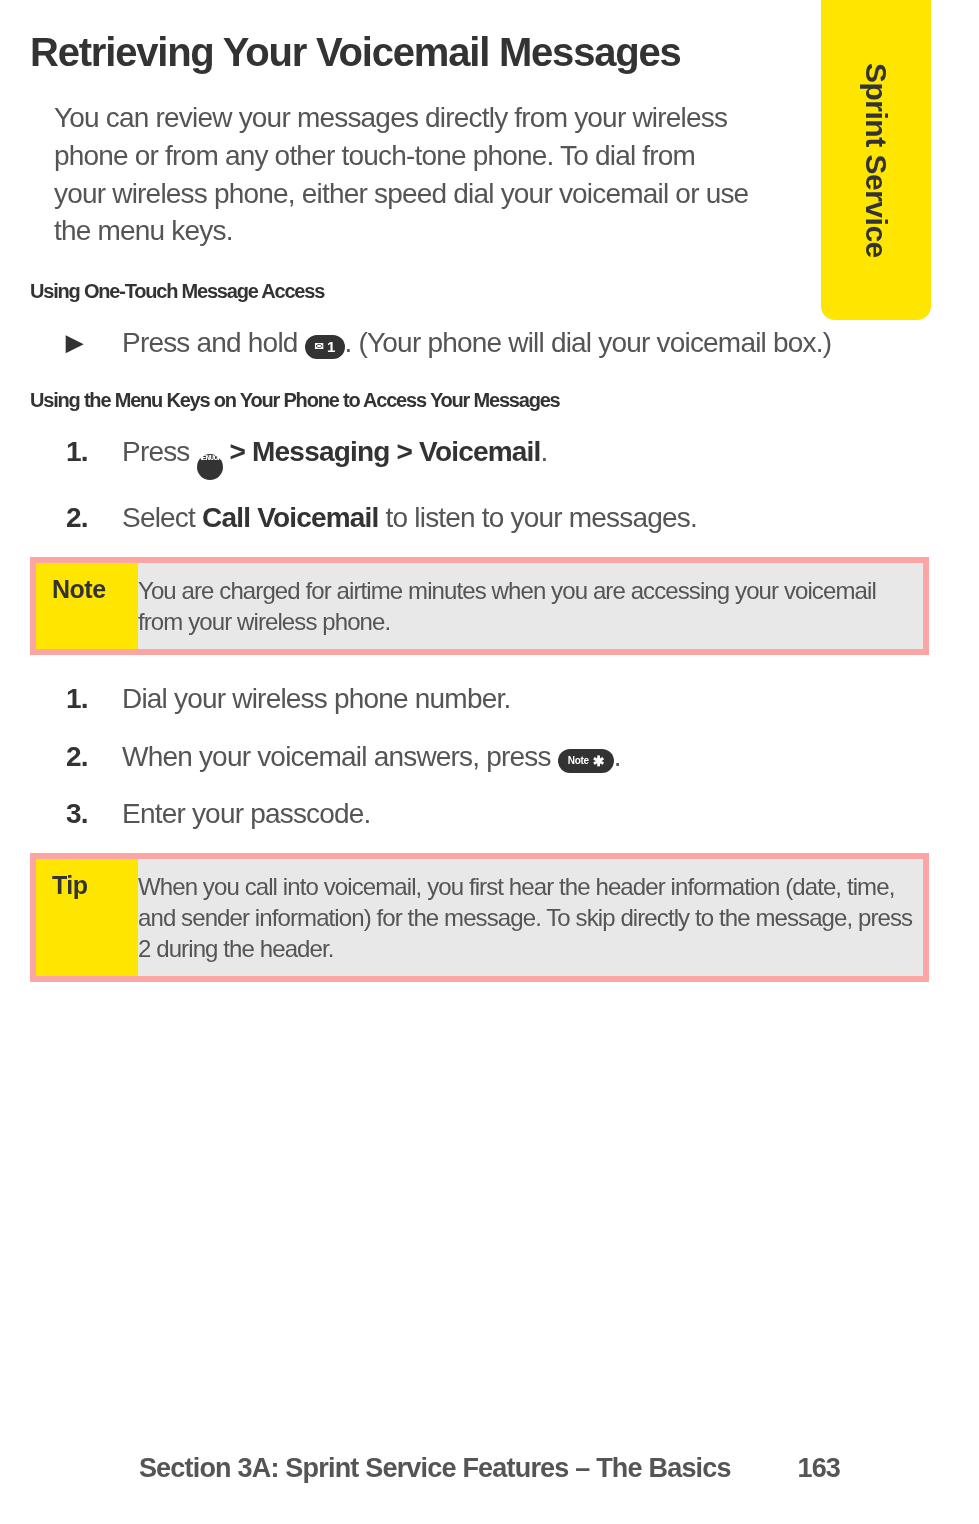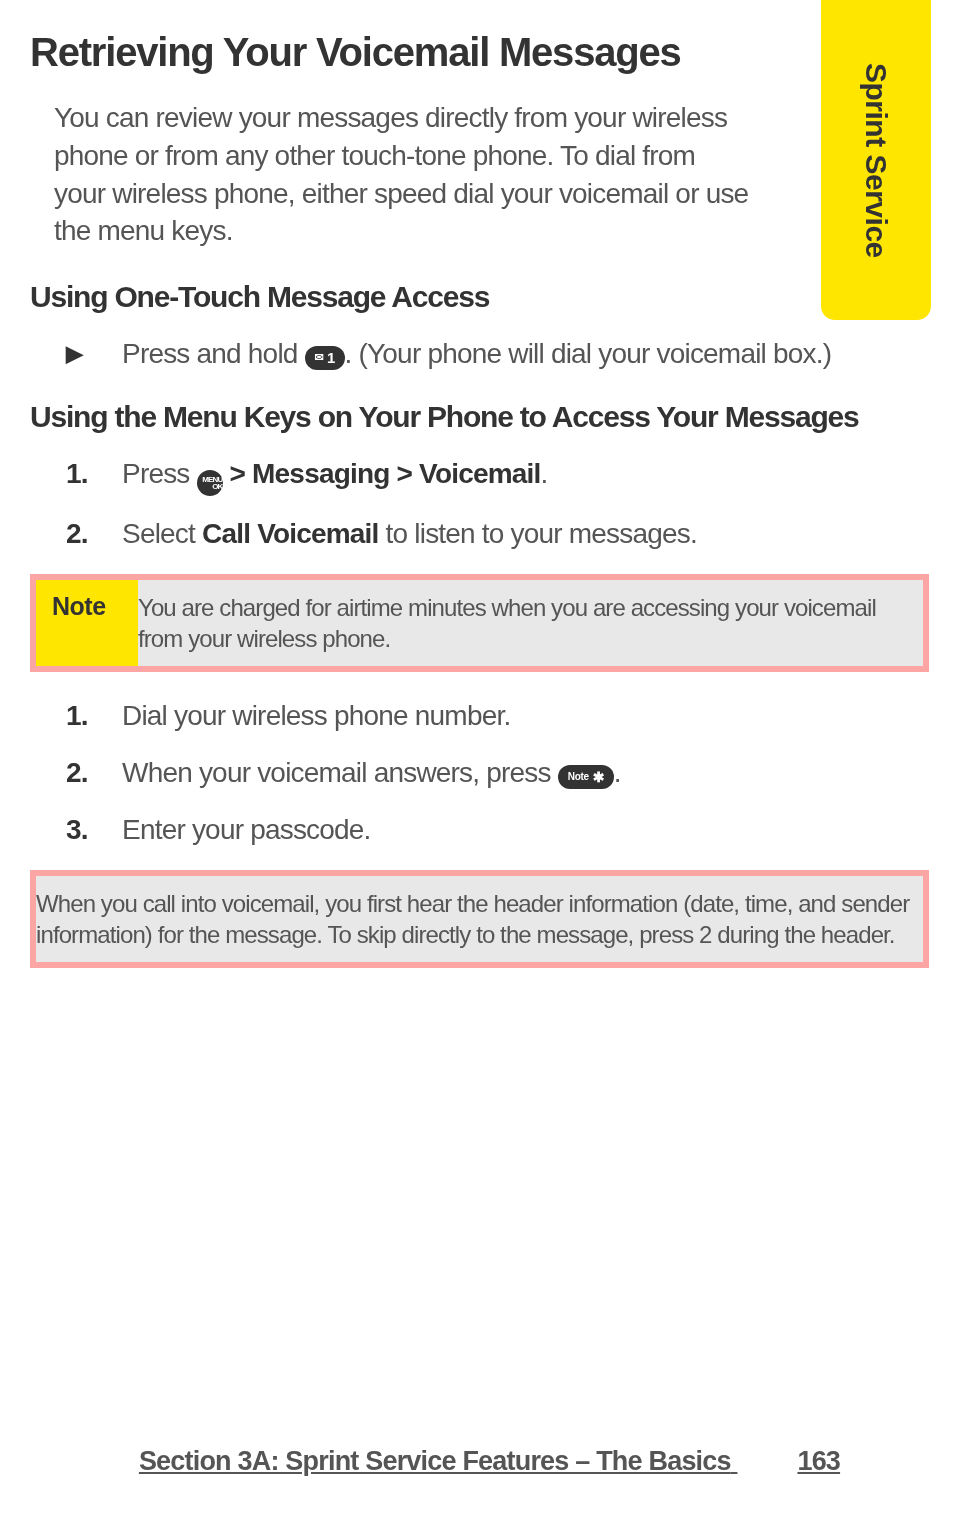--- a/index.html
+++ b/index.html
@@ -42,21 +42,21 @@
     letter-spacing: -1.2px;
   }
   p.intro {
     font-size: 28px;
     line-height: 1.35;
     color: #555;
     margin: 0 180px 30px 24px;
     letter-spacing: -0.8px;
   }
   h2.sub {
-    font-size: 30px;
+    font-size: 20px;
     font-weight: 700;
     color: #333;
     margin: 26px 0 20px 0;
     letter-spacing: -1.2px;
   }
   .bullet-row {
     display: flex;
     align-items: flex-start;
     margin-left: 36px;
     margin-bottom: 18px;
@@ -95,32 +95,32 @@
     font-weight: 700;
     vertical-align: 2px;
     gap: 4px;
   }
   .key-pill .env { font-size: 11px; }
   .key-pill .big { font-size: 15px; }
   .key-pill .shift { font-size: 10px; letter-spacing: -0.3px; }
   .key-pill .star { font-size: 14px; line-height: 1; }
   .key-round {
     display: inline-flex;
-    flex-direction: column;
-    align-items: flex-end;
+    align-items: flex-start;
     justify-content: center;
     background: #333;
     color: #fff;
     border-radius: 50%;
     width: 26px;
     height: 26px;
     font-size: 8px;
     font-weight: 700;
     line-height: 0.95;
     vertical-align: 1px;
+    font-family: Liberation Mono, monospace;
   }
   .callout {
     display: flex;
     border: 6px solid #fca5a5;
     margin: 20px 0 24px 0;
   }
   .callout-label {
     background: #ffe600;
     font-weight: 700;
     font-size: 25px;
@@ -133,29 +133,28 @@
     background: #e8e8e8;
     font-size: 24px;
     color: #555;
     padding: 12px 0;
     flex: 1;
     line-height: 1.3;
     letter-spacing: -0.9px;
   }
   .footer {
     position: absolute;
-    bottom: 47px;
+    bottom: 40px;
     left: 0;
     right: 0;
     text-align: center;
     font-size: 27px;
     font-weight: 700;
     color: #555;
     letter-spacing: -0.8px;
-    text-decoration: underline;
   }
   .footer .pg { margin-left: 60px; }
 </style>
 </head>
 <body>
 
 <div class="side-tab">
   <span class="side-tab-text">Sprint Service</span>
 </div>
 
@@ -216,20 +215,21 @@
         </span><span>.</span>
     </span>
   </div>
 
   <div class="bullet-row">
     <span class="bullet-marker num">3.</span>
     <span class="bullet-text">Enter your passcode.</span>
   </div>
 
   <div class="callout">
+    <div class="callout-label">Tip</div>
     <div class="callout-body">When you call into voicemail, you first hear the header information (date, time, and sender information) for the message. To skip directly to the message, press 2 during the header.</div>
   </div>
 
 </div>
 
 <div class="footer">
   <span>Section 3A: Sprint Service Features – The Basics</span>
   <span class="pg">163</span>
 </div>
 

